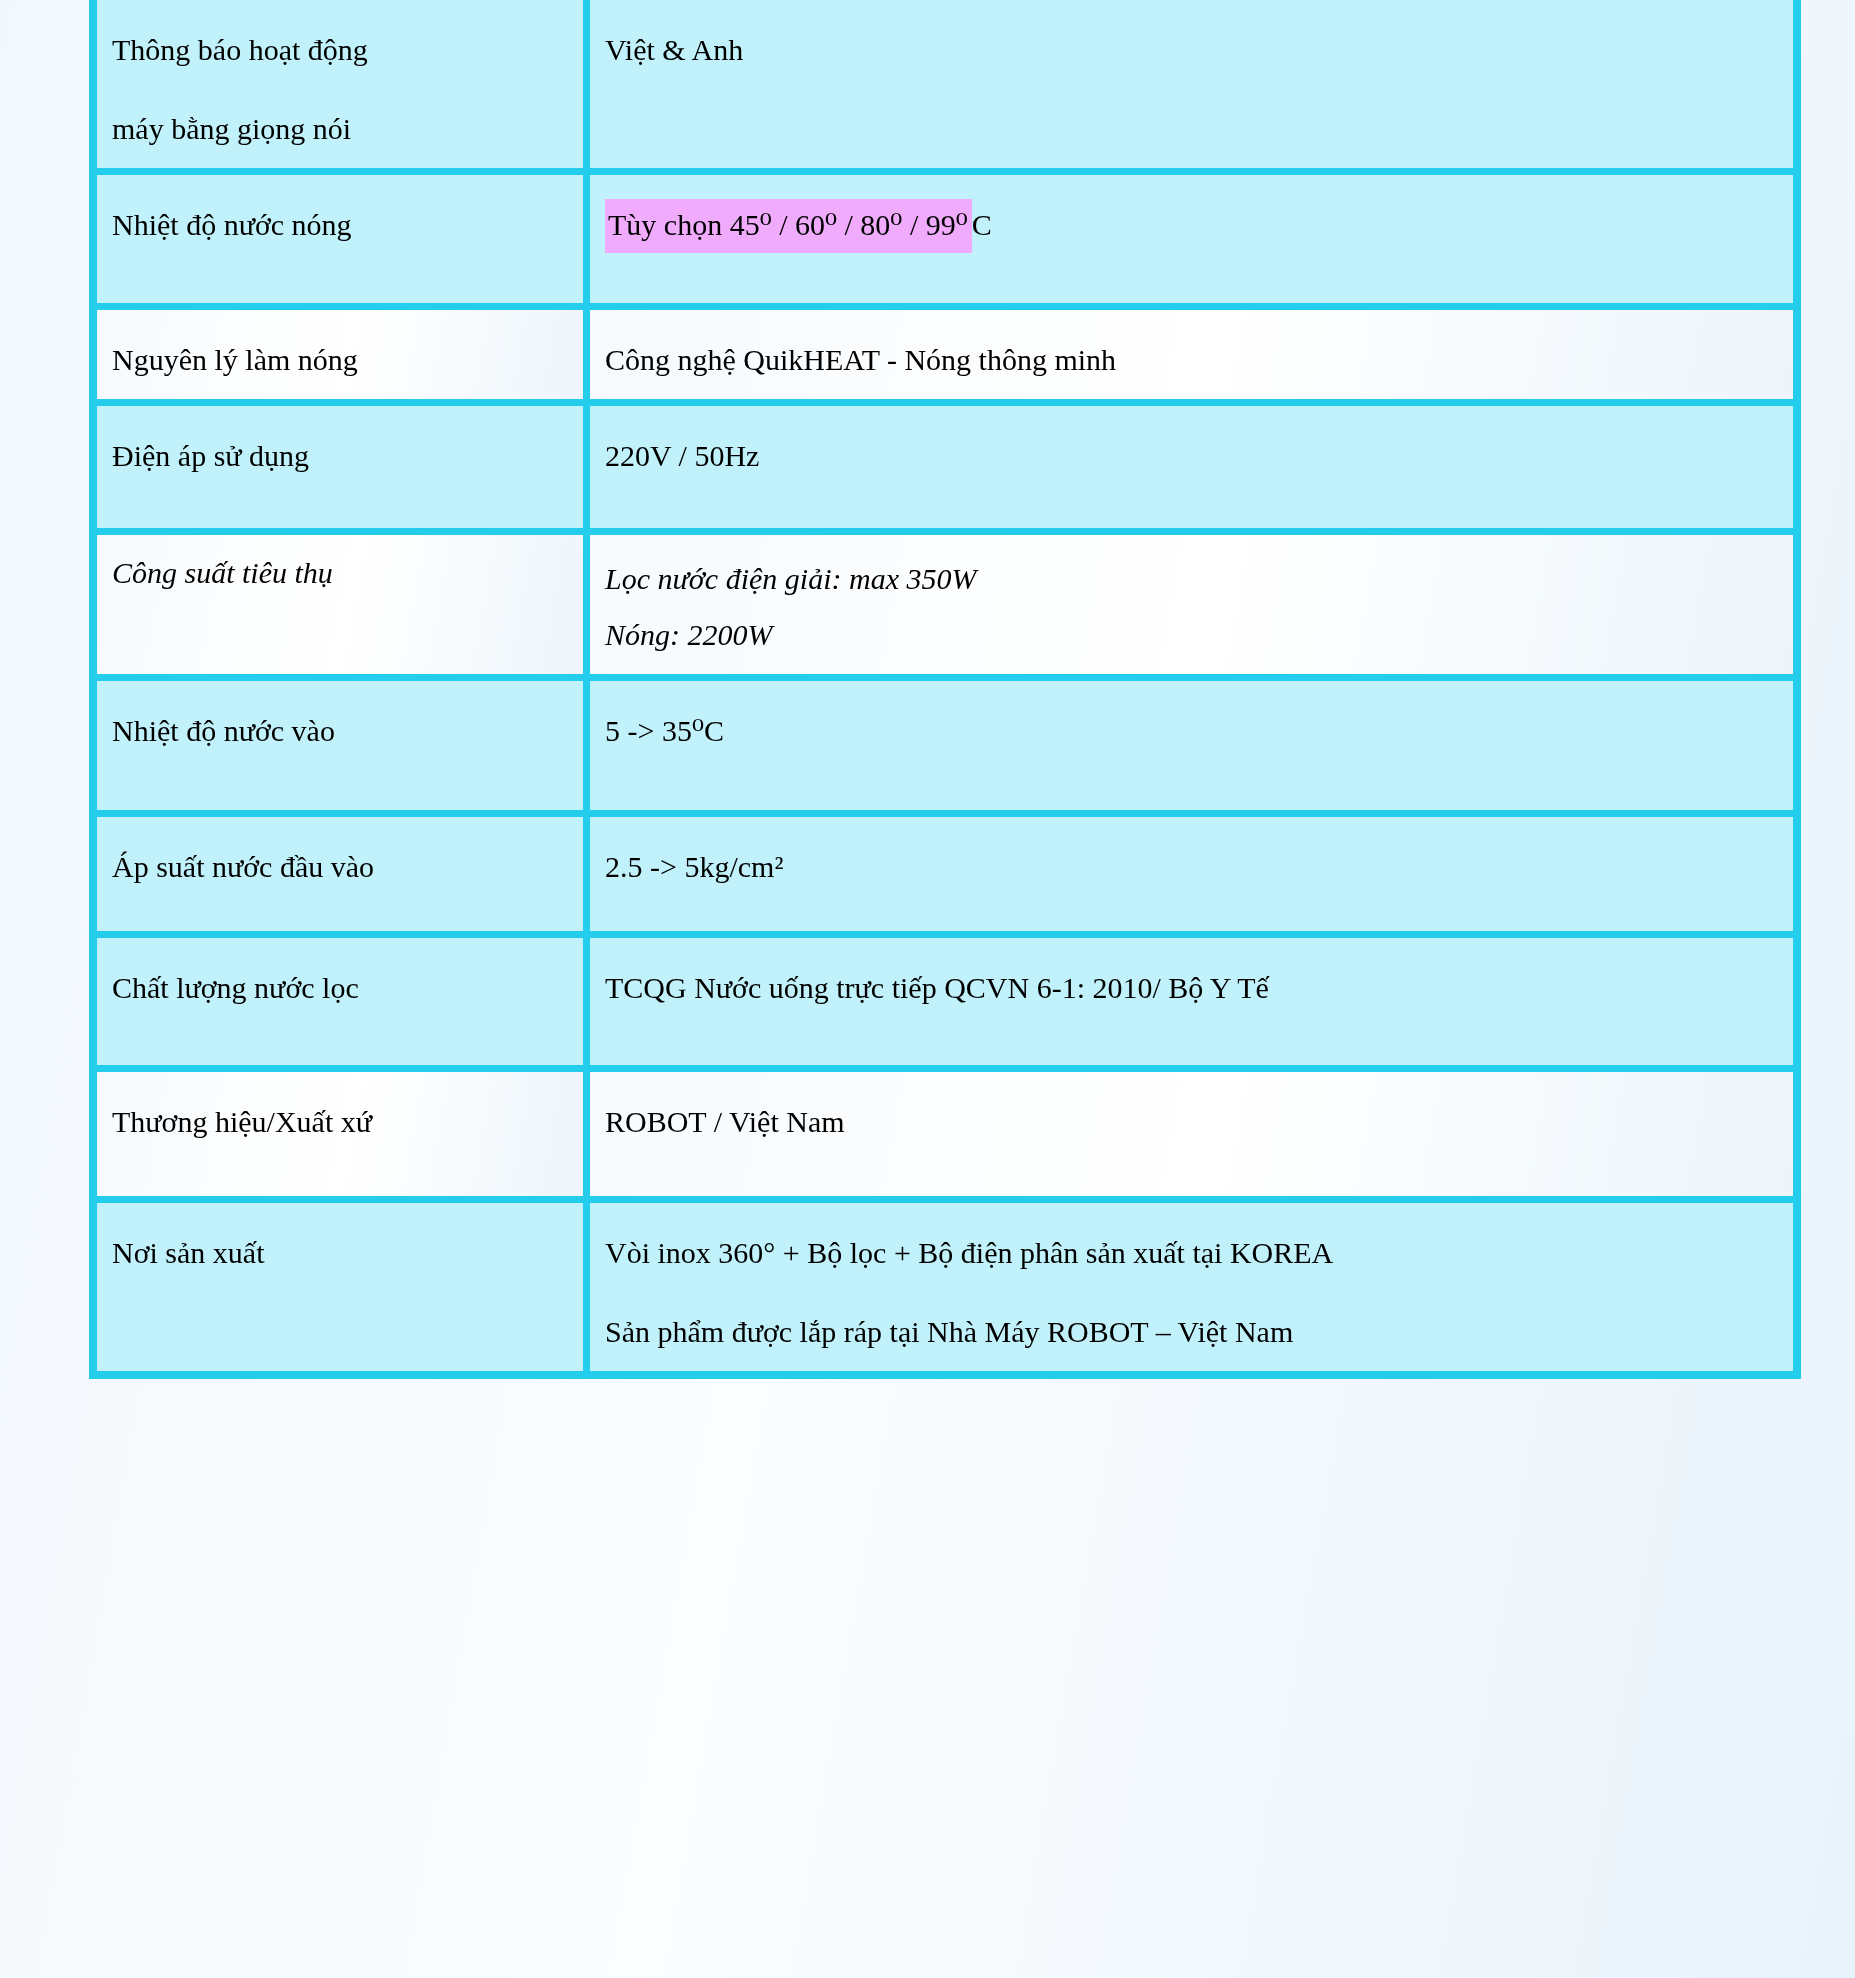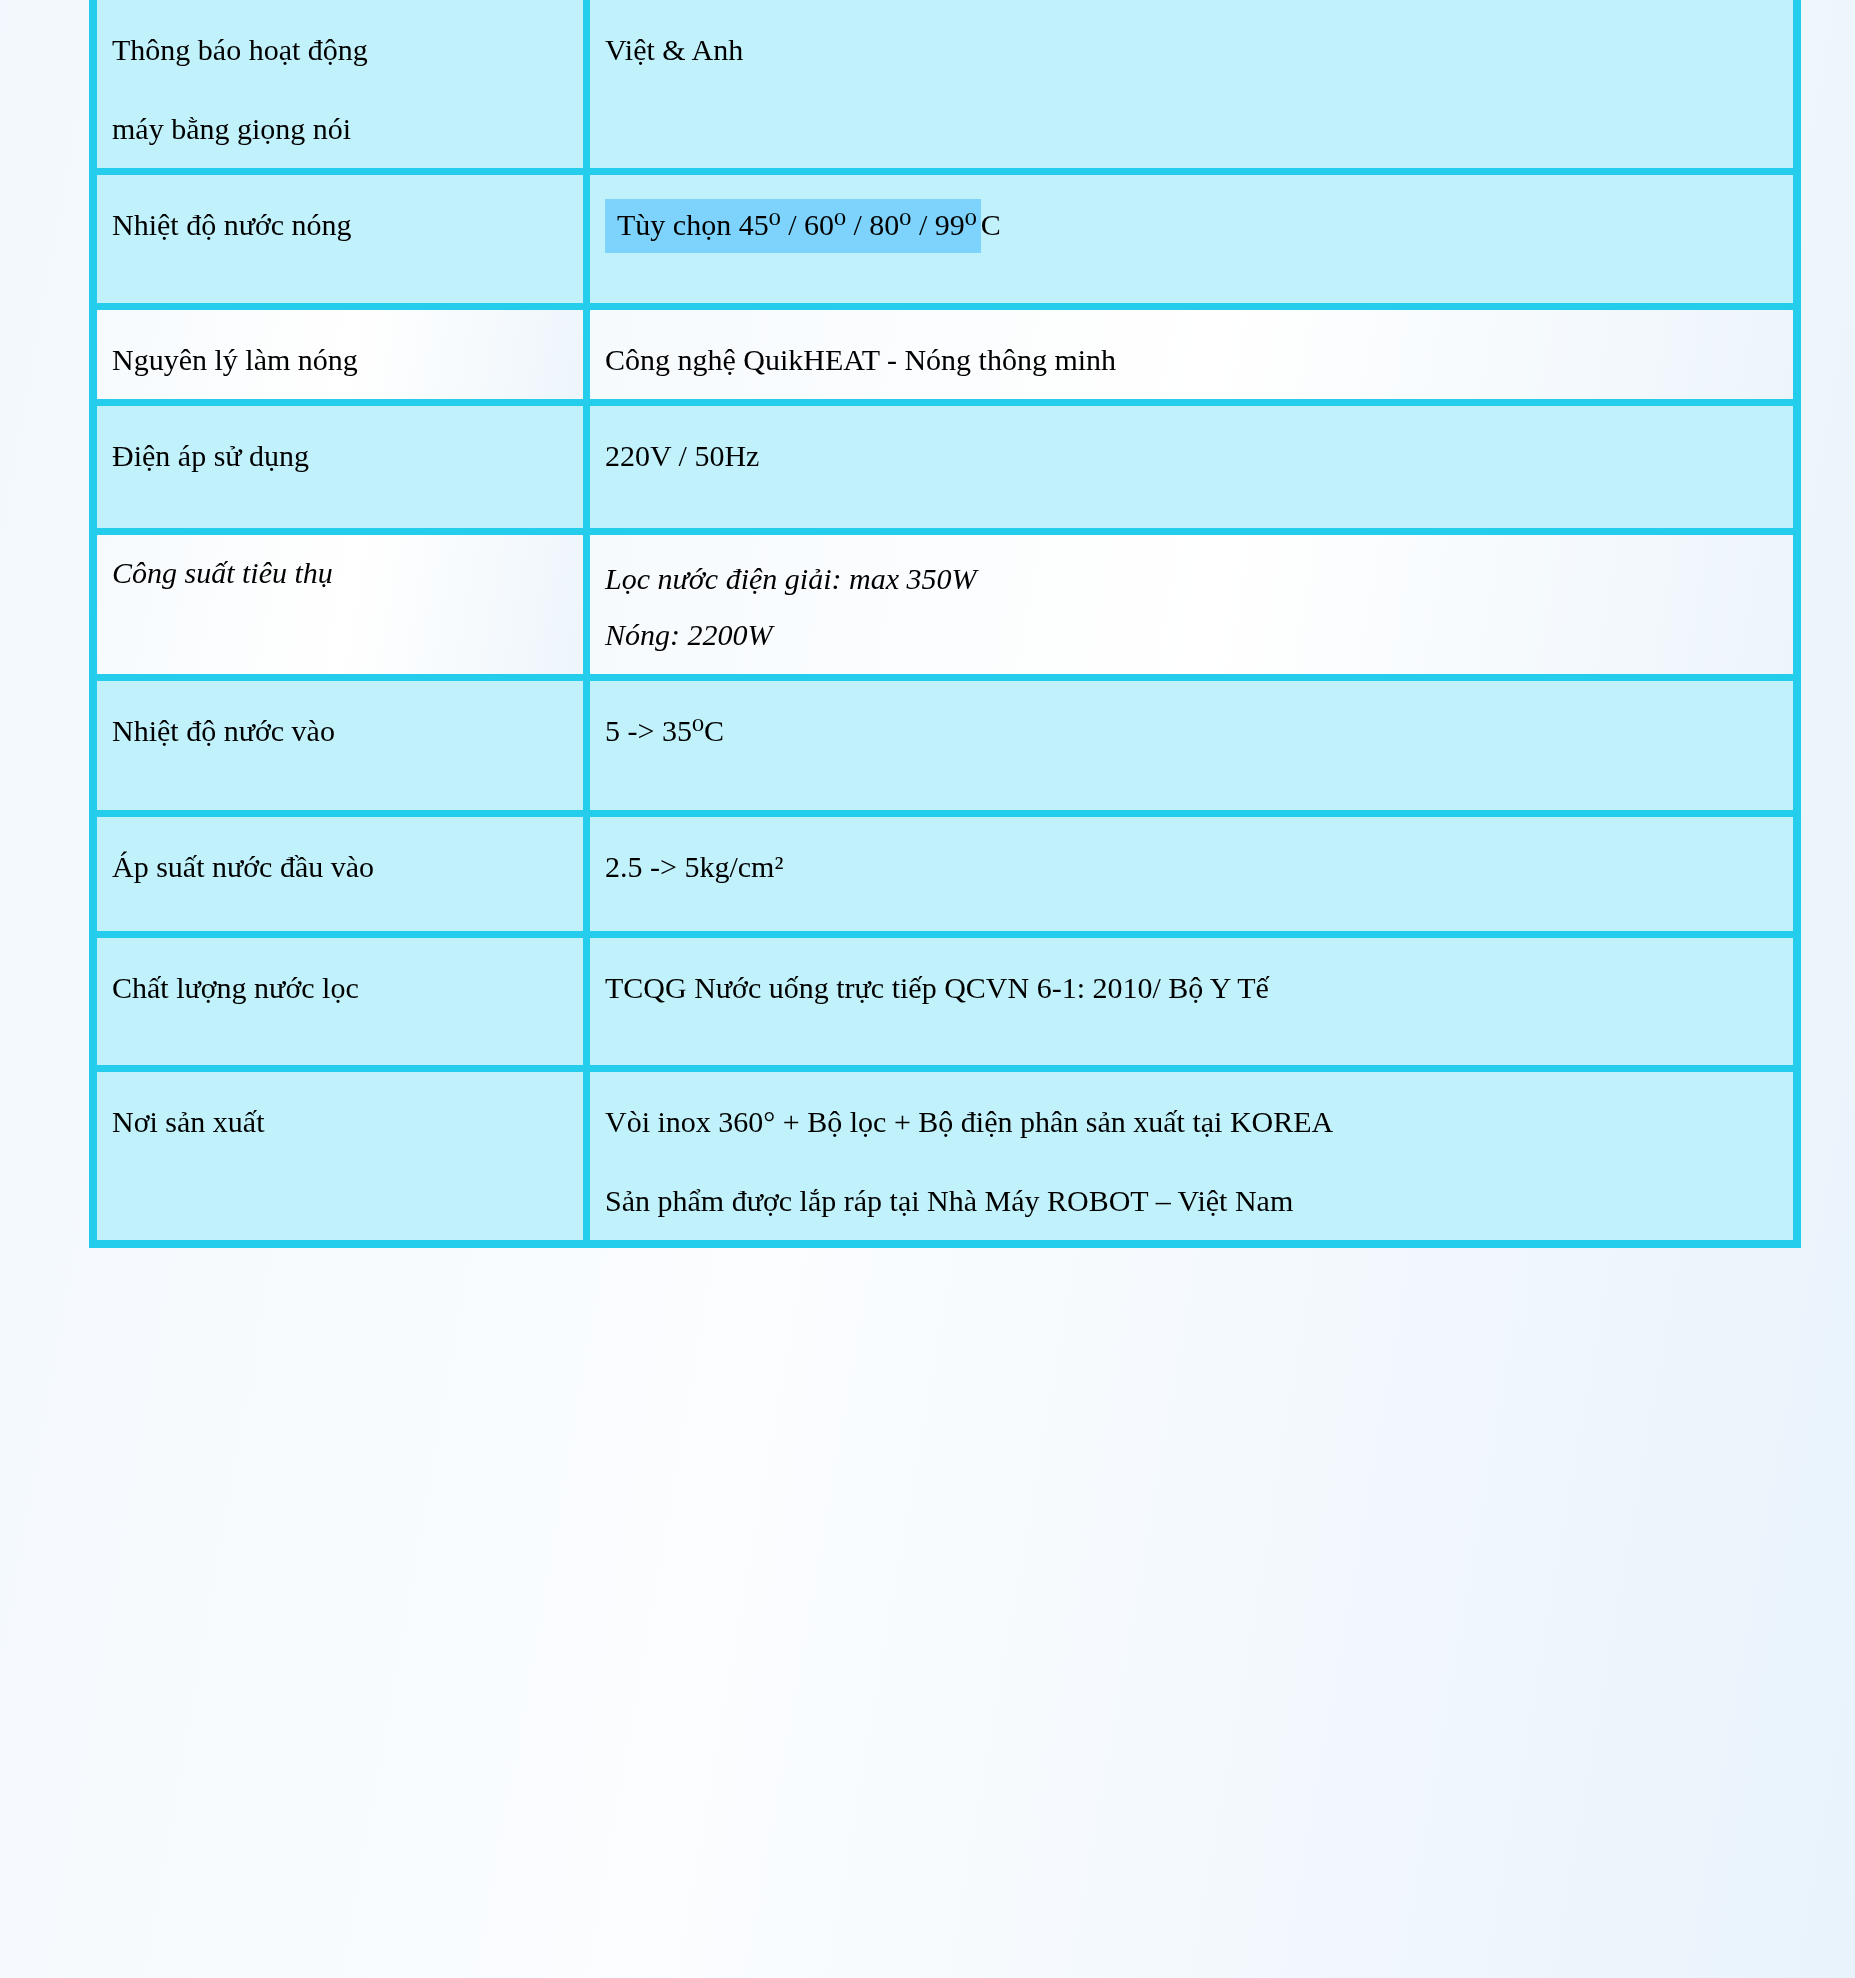--- a/index.html
+++ b/index.html
@@ -28,22 +28,22 @@
   tr.bg-cyan td { background: #c1f2fb; }
   tr.bg-white td { background: linear-gradient(100deg, #f6fafd 0%, #ffffff 52%, #edf5fb 100%); }
   .line {
     line-height: 79px;
     font-size: 30px;
     white-space: nowrap;
   }
   tr.tight .line { line-height: 56px; font-style: italic; }
   tr.tight td.c-value { padding-top: 16px; }
   .hl {
-    background: #7dd3fc;
-    padding: 9px 4px 12px 12px;
+    background: #f0abfc;
+    padding: 9px 4px 12px 3px;
   }
 </style>
 </head>
 <body>
 
 <div class="page">
   <table class="spec">
     <tbody>
         <tr class="bg-cyan" style="height: 159px;">
           <td class="c-label">
@@ -104,20 +104,28 @@
           </td>
         </tr>
         <tr class="bg-cyan" style="height: 134px;">
           <td class="c-label">
             <div class="line">Chất lượng nước lọc</div>
           </td>
           <td class="c-value">
             <div class="line">TCQG Nước uống trực tiếp QCVN 6-1: 2010/ Bộ Y Tế</div>
           </td>
         </tr>
+        <tr class="bg-white" style="height: 131px;">
+          <td class="c-label">
+            <div class="line">Thương hiệu/Xuất xứ</div>
+          </td>
+          <td class="c-value">
+            <div class="line">ROBOT / Việt Nam</div>
+          </td>
+        </tr>
         <tr class="bg-cyan" style="height: 161px;">
           <td class="c-label">
             <div class="line">Nơi sản xuất</div>
           </td>
           <td class="c-value">
             <div class="line">Vòi inox 360° + Bộ lọc + Bộ điện phân sản xuất tại KOREA</div>
             <div class="line">Sản phẩm được lắp ráp tại Nhà Máy ROBOT – Việt Nam</div>
           </td>
         </tr>
       </tbody>

